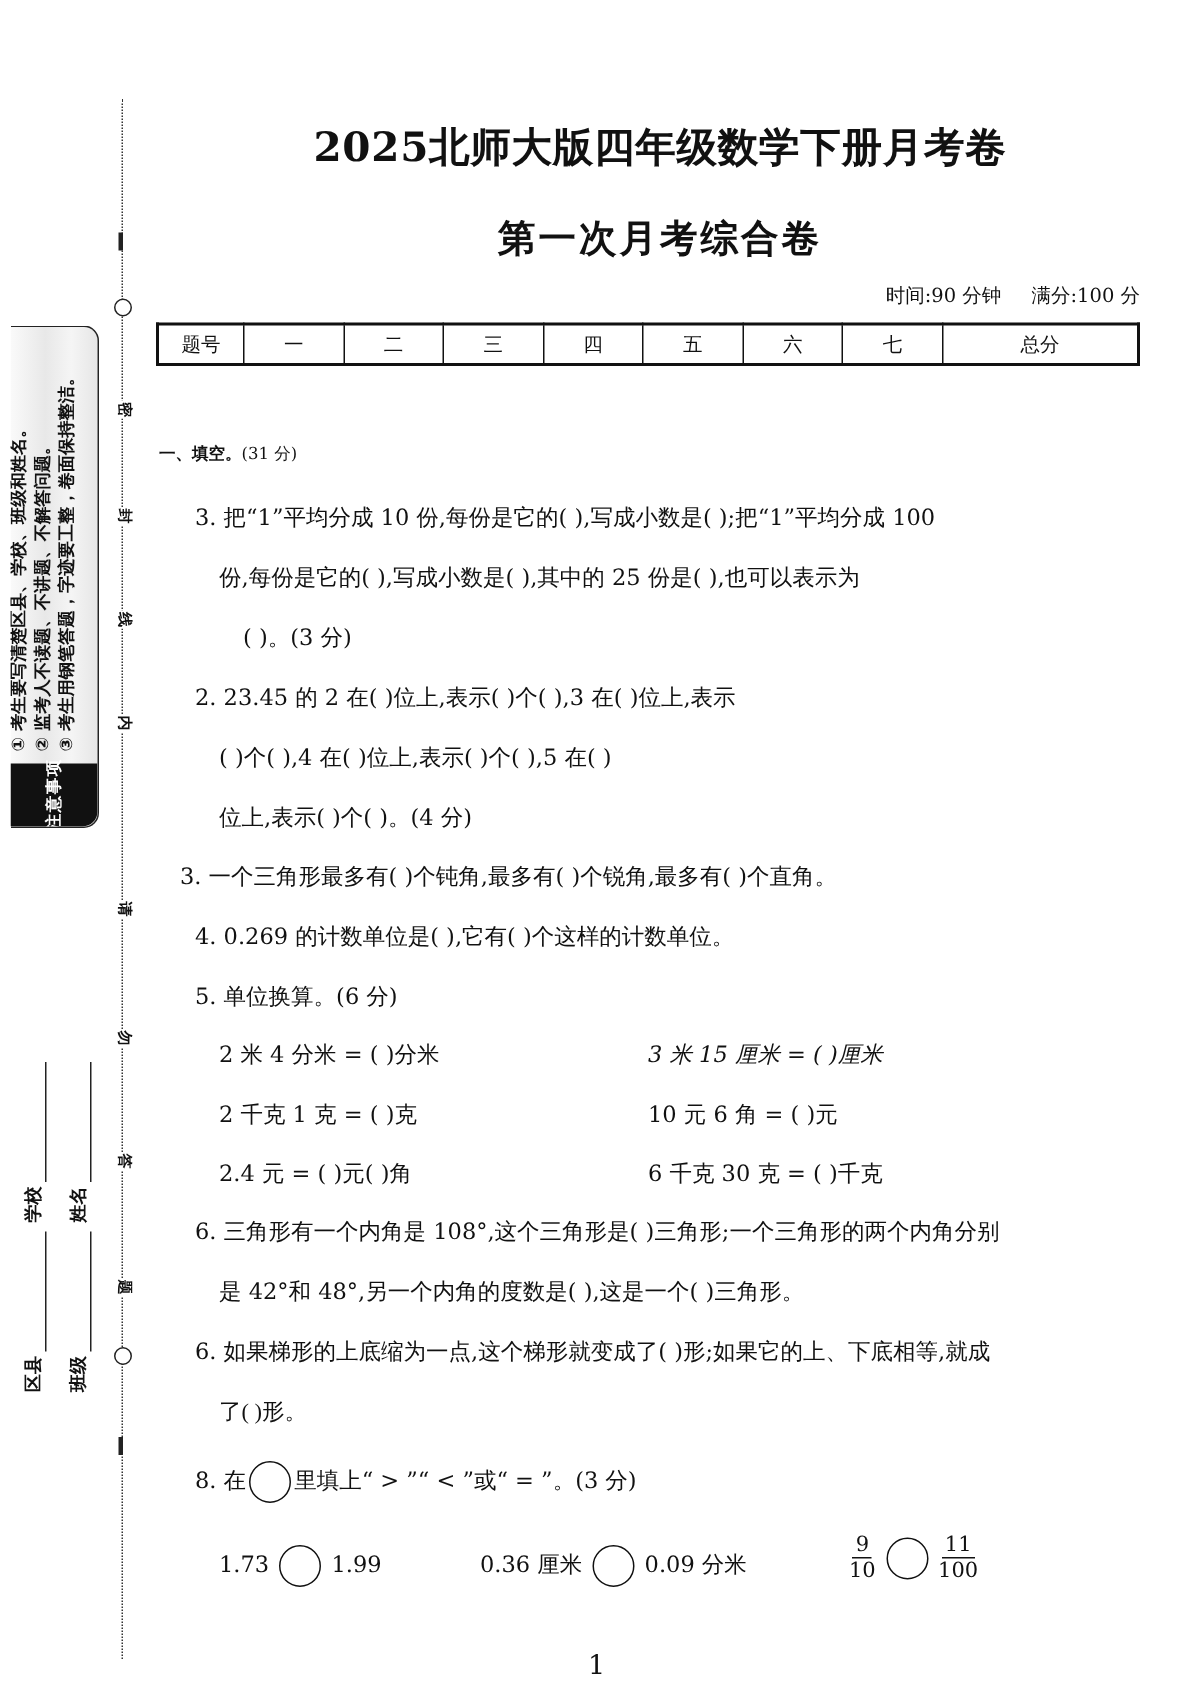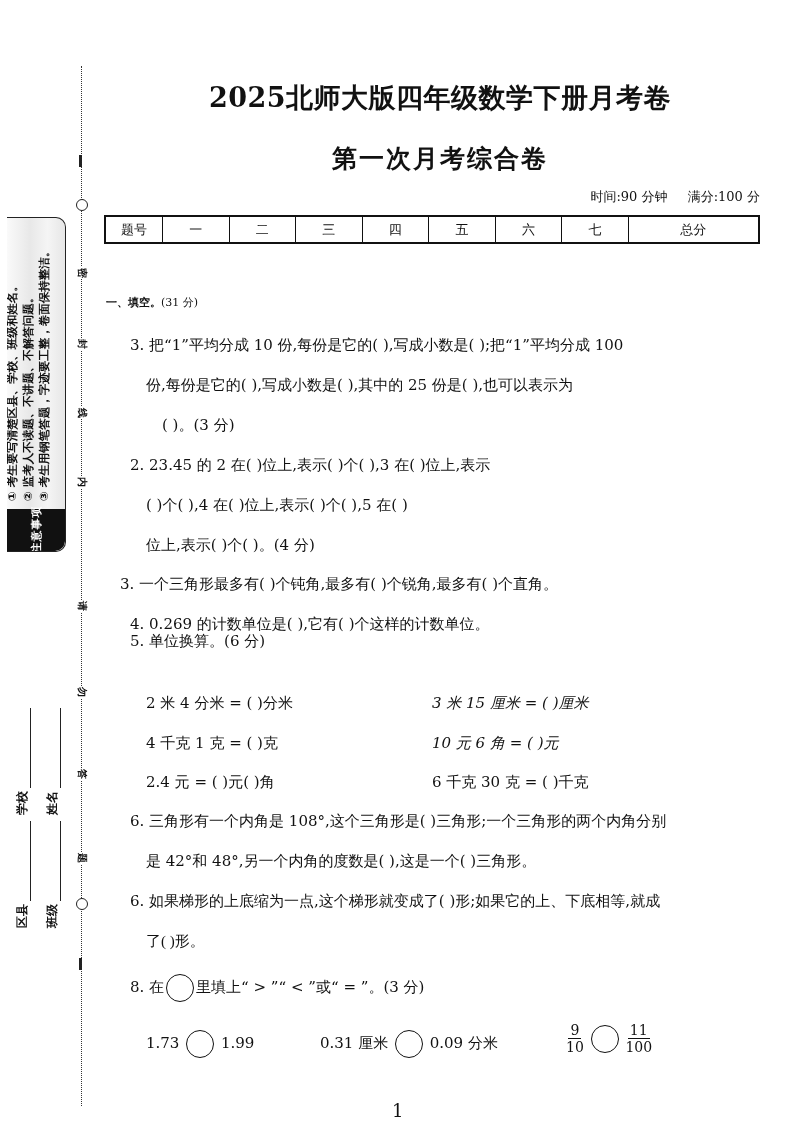--- a/index.html
+++ b/index.html
@@ -179,44 +179,44 @@
 <div class="line" style="left:146px;top:376px;">份,每份是它的(        ),写成小数是(        ),其中的 25 份是(        ),也可以表示为</div>
 <div class="line" style="left:162px;top:416px;">(        )。(3 分)</div>
 
 <div class="line" style="left:130px;top:456px;">2. 23.45 的 2 在(          )位上,表示(          )个(          ),3 在(          )位上,表示</div>
 <div class="line" style="left:146px;top:496px;">(          )个(          ),4 在(          )位上,表示(          )个(          ),5 在(          )</div>
 <div class="line" style="left:146px;top:536px;">位上,表示(          )个(          )。(4 分)</div>
 
 <div class="line" style="left:120px;top:575px;">3. 一个三角形最多有(        )个钝角,最多有(        )个锐角,最多有(        )个直角。</div>
 <div class="line" style="left:130px;top:615px;">4. 0.269 的计数单位是(        ),它有(        )个这样的计数单位。</div>
 
-<div class="line" style="left:130px;top:632px;">5. 单位换算。(6 分)</div>
+<div class="line" style="left:130px;top:655px;">5. 单位换算。(6 分)</div>
 <div class="line" style="left:146px;top:694px;">2 米 4 分米 = (          )分米</div>
 <div class="line" style="left:432px;top:694px;font-style:italic;">3 米 15 厘米 = (          )厘米</div>
-<div class="line" style="left:146px;top:734px;">4 千克 1 克 = (          )克</div>
-<div class="line" style="left:432px;top:734px;font-style:italic;">10 元 6 角 = (          )元</div>
+<div class="line" style="left:146px;top:734px;">2 千克 1 克 = (          )克</div>
+<div class="line" style="left:432px;top:734px;">10 元 6 角 = (          )元</div>
 <div class="line" style="left:146px;top:773px;">2.4 元 = (        )元(        )角</div>
 <div class="line" style="left:432px;top:773px;">6 千克 30 克 = (          )千克</div>
 
 <div class="line" style="left:130px;top:812px;">6. 三角形有一个内角是 108°,这个三角形是(        )三角形;一个三角形的两个内角分别</div>
 <div class="line" style="left:146px;top:852px;">是 42°和 48°,另一个内角的度数是(        ),这是一个(        )三角形。</div>
 
 <div class="line" style="left:130px;top:892px;">6. 如果梯形的上底缩为一点,这个梯形就变成了(        )形;如果它的上、下底相等,就成</div>
 <div class="line" style="left:146px;top:932px;font-family:Liberation Serif, serif;">了(            )形。</div>
 
 <div class="line" style="left:130px;top:974px;">
   <span>8. 在</span><span class="circ"></span><span>里填上“ &gt; ”“ &lt; ”或“ = ”。(3 分)</span>
 </div>
 <div class="line" style="left:146px;top:1030px;">
   <span>1.73</span>
   <span class="circ"></span>
   <span>1.99</span>
 </div>
 <div class="line" style="left:320px;top:1030px;">
-  <span>0.31 厘米</span>
+  <span>0.36 厘米</span>
   <span class="circ"></span>
   <span>0.09 分米</span>
 </div>
 <div class="line" style="left:566px;top:1022px;">
   <span class="frac">
     <span class="num">9</span>
     <span>10</span>
   </span>
   <span class="circ"></span>
   <span class="frac">

